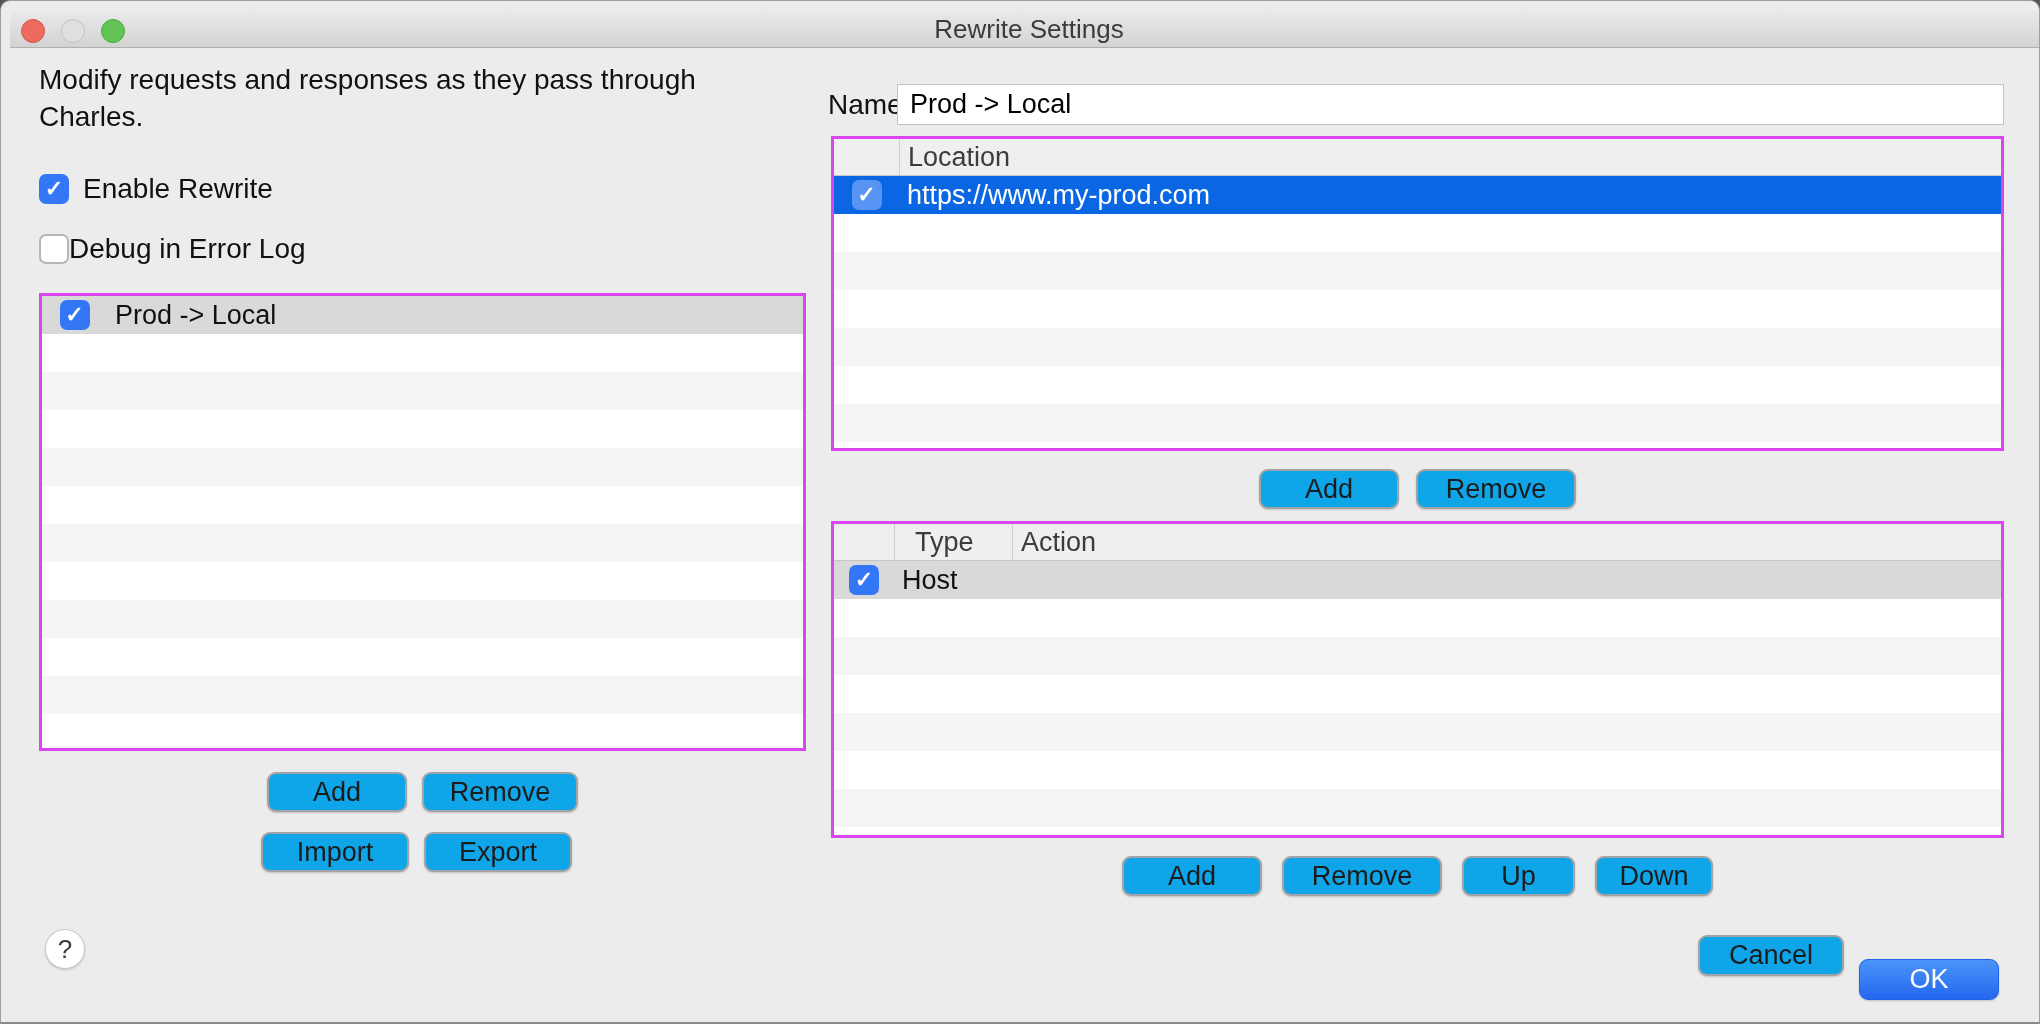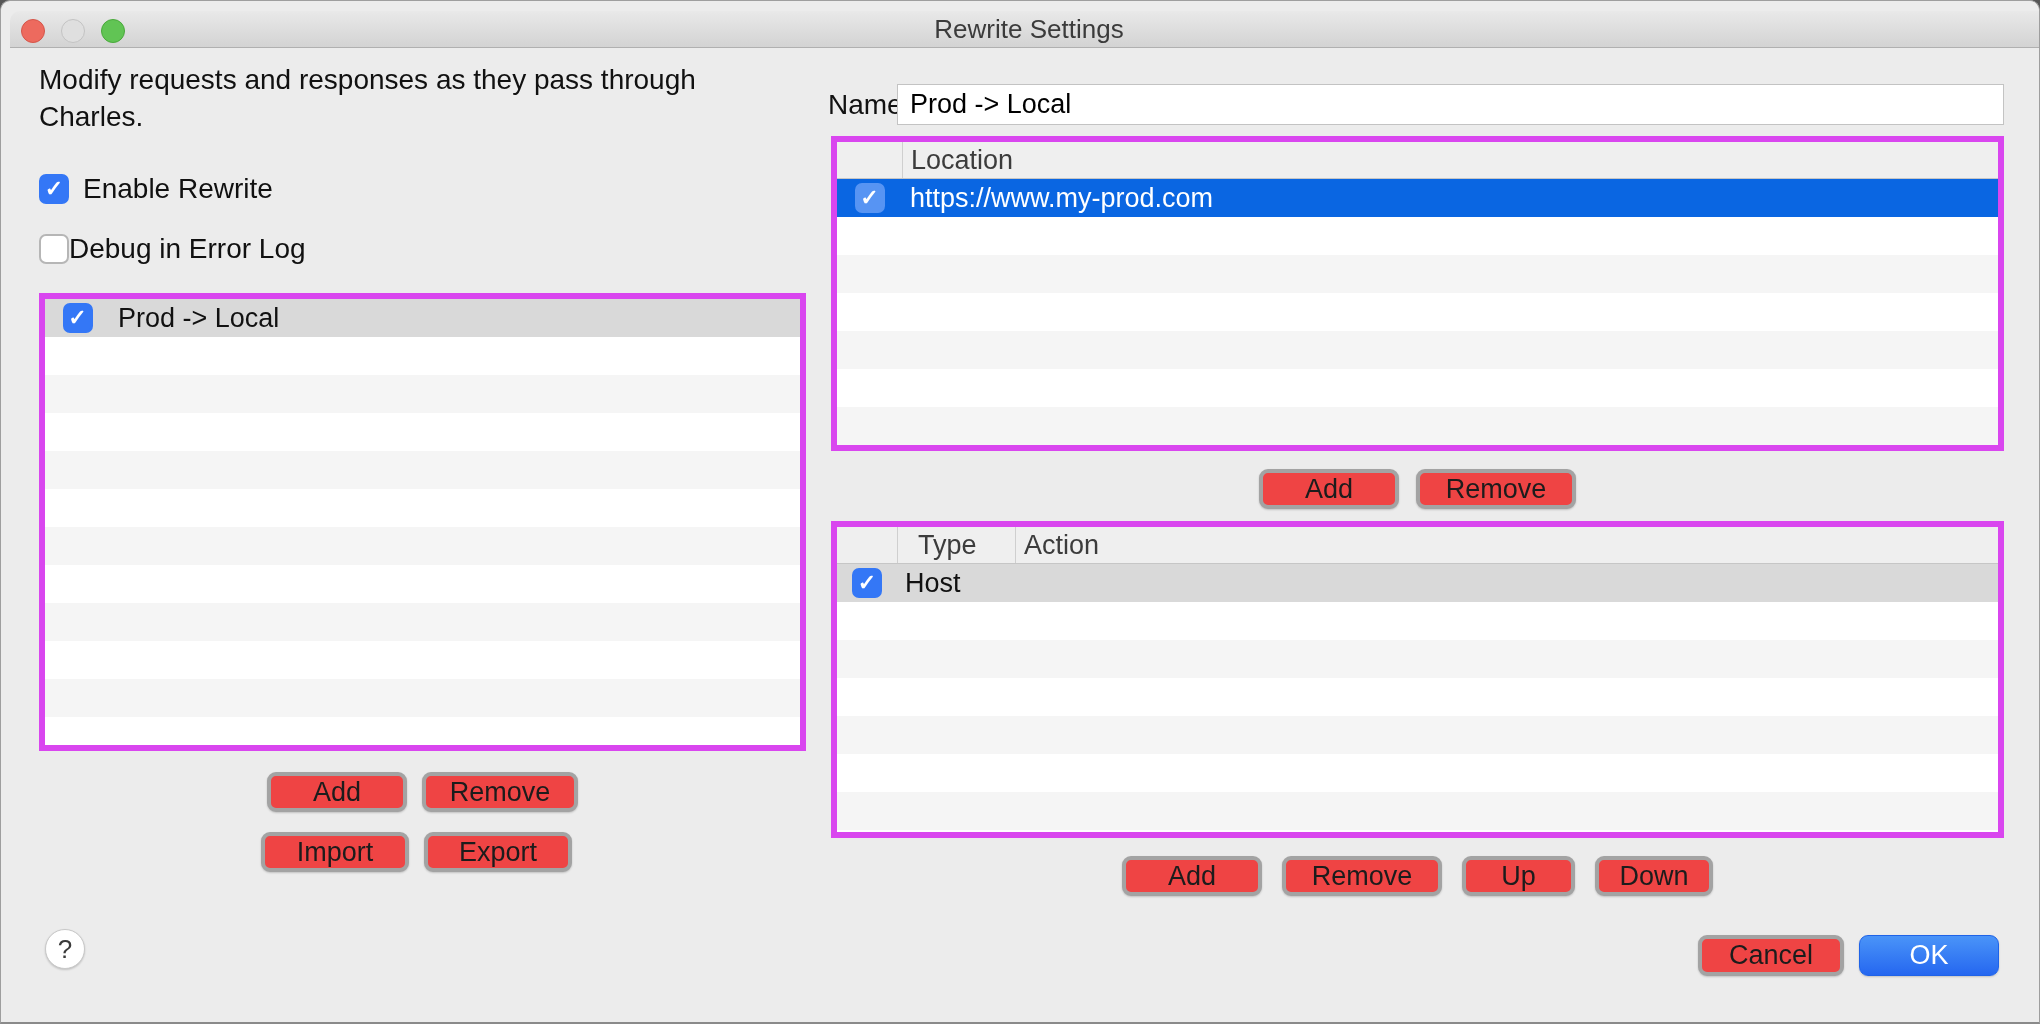--- a/index.html
+++ b/index.html
@@ -33,30 +33,30 @@
   .cb{
     width:30px;height:30px;border-radius:7px;background:#fff;
     border:2px solid #b6b6b6;flex:none;
     display:flex;align-items:center;justify-content:center;
     color:#fff;font-size:22px;font-weight:700;line-height:1;
   }
   .cb.checked{background:#3477f6;border-color:#3477f6;}
   .cb.on-blue.checked{background:#5794f3;border-color:#5794f3;}
 
   .btn{
-    height:40px;background:#ef4444;border:4px solid #a3a3a3;border-radius:9px;
+    height:40px;background:#0ea5e9;border:2px solid #a3a3a3;border-radius:9px;
     box-shadow:0 1px 2px rgba(0,0,0,0.18);
     font-size:27px;color:#1c1c1c;font-family:inherit;
     display:flex;align-items:center;justify-content:center;
     padding:0 10px;cursor:default;
   }
   .btn-row{display:flex;justify-content:center;}
 
   
-  .panel{background:#fff;border:6px solid #d946ef;overflow:hidden;}
+  .panel{background:#fff;border:3px solid #d946ef;overflow:hidden;}
   .row{height:38px;display:flex;align-items:center;font-size:27px;}
   .row.filler{pointer-events:none;}
   .row.alt{background:#f5f5f5;}
   .row.sel-gray{background:#d9d9d9;}
   .row.sel-blue{background:#0a66e2;color:#fff;}
 
   .thead{
     height:37px;background:#efefef;border-bottom:1px solid #c6c6c6;
     display:flex;align-items:stretch;font-size:27px;color:#3c3c3c;
   }
@@ -68,21 +68,21 @@
   .col-flex{flex:1;padding-left:8px;min-width:0;}
 
   
   .help-btn{
     position:absolute;left:44px;top:928px;width:40px;height:40px;border-radius:50%;
     background:#fff;border:1px solid #c8c8c8;box-shadow:0 1px 2px rgba(0,0,0,0.18);
     display:flex;align-items:center;justify-content:center;
     font-size:26px;color:#3a3a3a;
   }
   .ok-btn{
-    background:linear-gradient(#4a94f8,#2567f0);color:#fff;border:1px solid #1f63e8;
+    background:linear-gradient(#4a94f8,#2567f0);color:#fff;border:1px solid #1f63e8;margin-top:24px;
   }
   .name-input{
     position:absolute;left:896px;top:83px;width:1107px;height:41px;
     border:1px solid #c3c3c3;background:#fff;font-family:inherit;
     font-size:27px;color:#000;padding:0 12px;outline:none;
   }
 </style>
 </head>
 <body>
 

